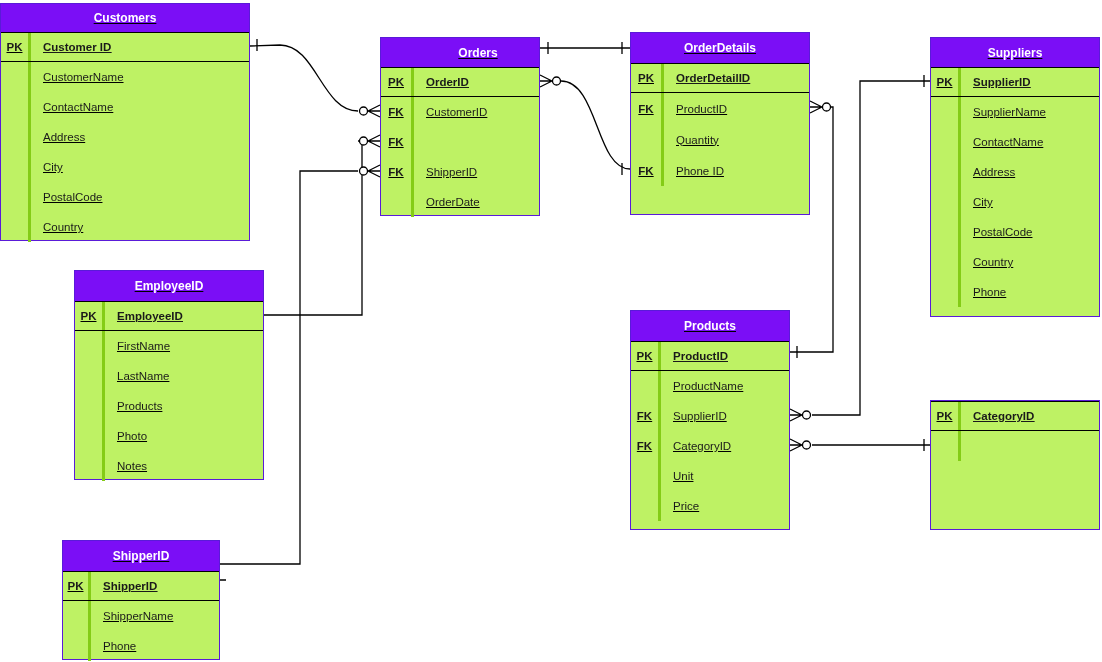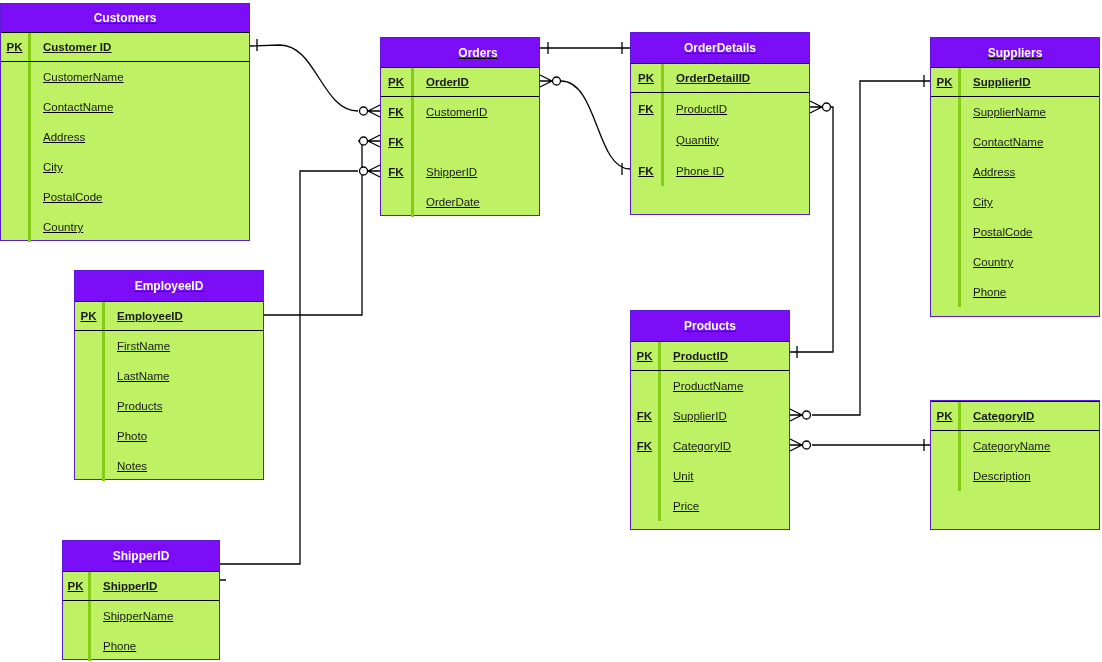--- a/index.html
+++ b/index.html
@@ -276,25 +276,20 @@
           <div class="er-name">Price</div>
         </div>
       </div>
       <div class="er-table" style="left: 930px; top: 400px; width: 170px; height: 130px;">
         <div class="er-row pk" style="height: 30px;">
           <div class="er-key" style="width: 30px;">PK</div>
           <div class="er-name">CategoryID</div>
         </div>
         <div class="er-row" style="height: 30px;">
           <div class="er-key" style="width: 30px;"></div>
-          <div class="er-name">CategoryName</div>
-        </div>
-        <div class="er-row" style="height: 30px;">
-          <div class="er-key" style="width: 30px;"></div>
-          <div class="er-name">Description</div>
         </div>
       </div>
       <div class="er-table" style="left: 62px; top: 540px; width: 158px; height: 120px;">
         <div class="er-header" style="height: 30px;">ShipperID</div>
         <div class="er-row pk" style="height: 30px;">
           <div class="er-key" style="width: 28px;">PK</div>
           <div class="er-name">ShipperID</div>
         </div>
         <div class="er-row" style="height: 30px;">
           <div class="er-key" style="width: 28px;"></div>

